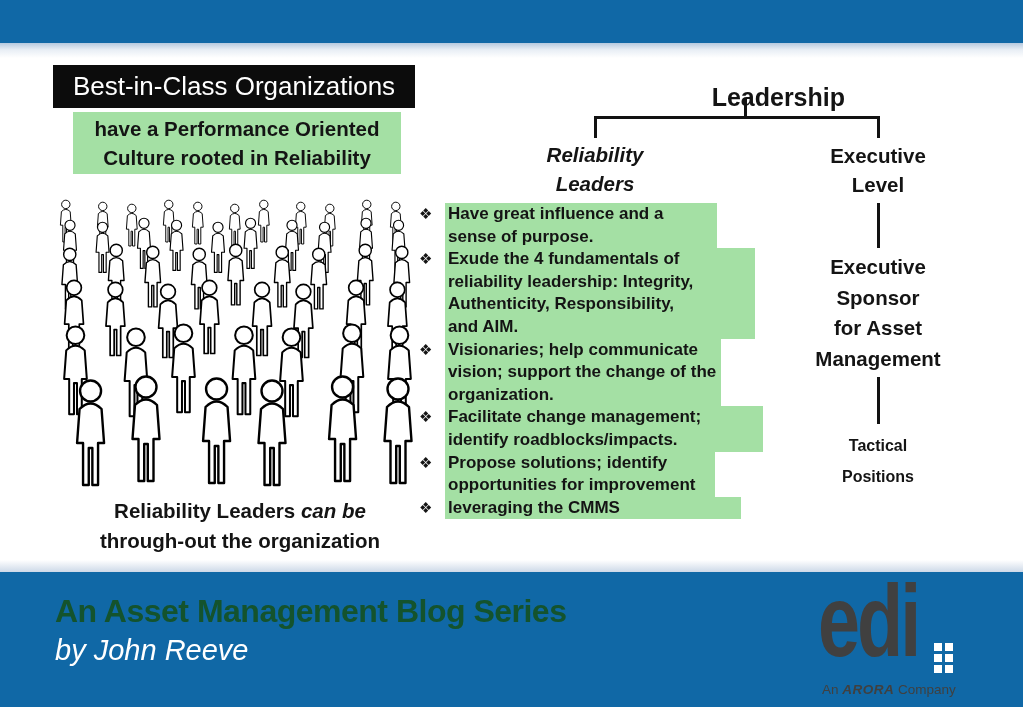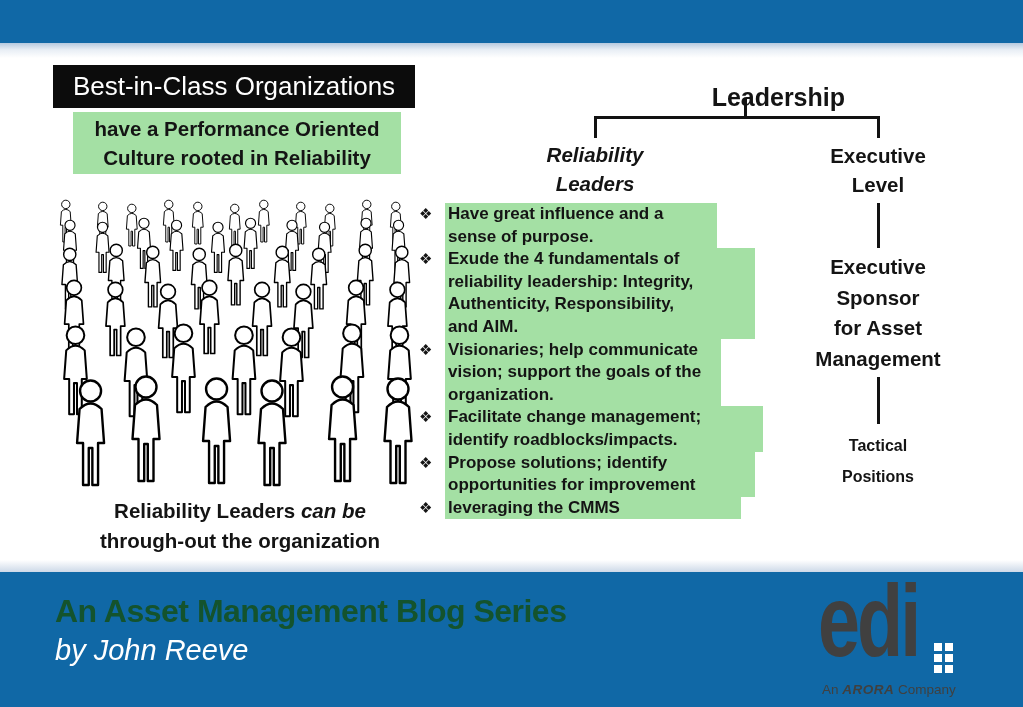--- a/index.html
+++ b/index.html
@@ -19,21 +19,21 @@
              font-size:20.5px;font-weight:bold;text-align:center;line-height:29px;padding-top:2px;box-sizing:border-box;}
   .crowd{position:absolute;left:55px;top:196px;width:372px;height:295px;}
   .caption{position:absolute;left:60px;top:496px;width:360px;text-align:center;
            font-size:20.5px;font-weight:bold;line-height:30px;}
   .caption .it{font-style:italic;}
   
   .bullets{position:absolute;left:419px;top:203px;width:360px;list-style:none;margin:0;padding:0;}
   .bullets li{display:flex;align-items:flex-start;}
   .marker{width:26px;flex:0 0 26px;font-size:15px;line-height:22.6px;}
   .btext{background:var(--green);font-size:17px;font-weight:bold;line-height:22.6px;padding-left:3px;box-sizing:border-box;}
-  .w0{width:272px}.w1{width:310px}.w2{width:276px}.w3{width:318px}.w4{width:310px}.w5{width:296px}
+  .w0{width:272px}.w1{width:310px}.w2{width:276px}.w3{width:318px}.w4{width:270px}.w5{width:296px}
   
   .tree-root{position:absolute;left:645px;top:67px;width:200px;text-align:right;font-size:25px;font-weight:bold;margin-top:16px;}
   .line-el{position:absolute;background:#121212;}
   .stem{left:744px;top:99px;width:3px;height:17px;}
   .hbar{left:594px;top:116px;width:286px;height:3px;}
   .tick-l{left:594px;top:116px;width:3px;height:22px;}
   .tick-r{left:877px;top:116px;width:3px;height:22px;}
   .vline1{left:877px;top:203px;width:3px;height:45px;}
   .vline2{left:877px;top:377px;width:3px;height:47px;}
   .tree-left{position:absolute;left:515px;top:140px;width:160px;text-align:center;
@@ -151,21 +151,21 @@
         <div>Exude the 4 fundamentals of</div>
         <div>reliability leadership: Integrity,</div>
         <div>Authenticity, Responsibility,</div>
         <div>and AIM.</div>
       </div>
     </li>
     <li>
       <span class="marker">❖</span>
       <div class="btext w2">
         <div>Visionaries; help communicate</div>
-        <div>vision; support the goals of the</div>
+        <div>vision; support the change of the</div>
         <div>organization.</div>
       </div>
     </li>
     <li>
       <span class="marker">❖</span>
       <div class="btext w3">
         <div>Facilitate change management;</div>
         <div>identify roadblocks/impacts.</div>
       </div>
     </li>

